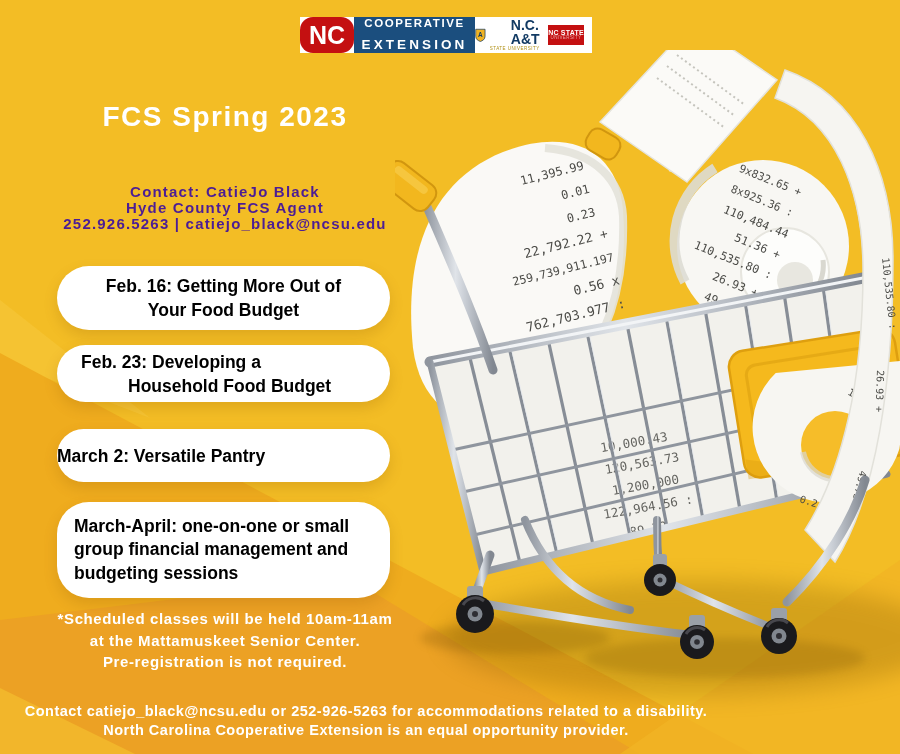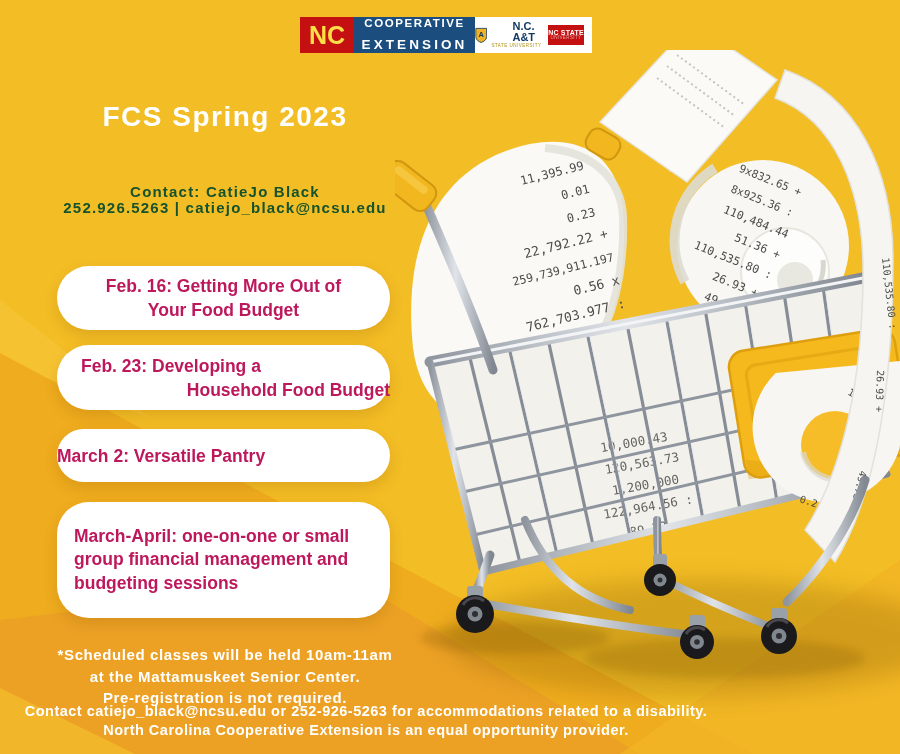--- a/index.html
+++ b/index.html
@@ -6,51 +6,51 @@
   .canvas{
     position:relative;width:900px;height:754px;overflow:hidden;
     background:#F3BD25;
     font-family:"Liberation Sans","DejaVu Sans",sans-serif;
   }
   .bg-svg{position:absolute;left:0;top:0;width:900px;height:754px;}
   .cart-svg{position:absolute;left:395px;top:50px;width:505px;height:704px;}
 
   
   .logo-strip{position:absolute;left:300px;top:17px;width:292px;height:36px;background:#fff;display:flex;align-items:stretch;}
-  .nc-red{background:#C41011;color:#fde047;width:54px;display:flex;align-items:center;justify-content:center;
-          font-weight:bold;font-size:25px;letter-spacing:0px;}
+  .nc-red{background:#C41011;color:#ffffff;width:54px;display:flex;align-items:center;justify-content:center;
+          font-weight:bold;font-size:25px;letter-spacing:0px;border-radius:13px;}
   .coop-blue{background:#1B4E7E;color:#fff;width:121px;display:flex;flex-direction:column;align-items:center;justify-content:center;line-height:1.05;gap:9px;}
   .coop-blue .l1{font-size:11.5px;font-weight:bold;letter-spacing:1.6px;}
   .coop-blue .l2{font-size:13.5px;font-weight:bold;letter-spacing:3.1px;}
   .ncat{display:flex;align-items:center;justify-content:center;flex:1;gap:4px;}
   .ncat .shield{width:15px;height:18px;}
   .ncat .txt{display:flex;flex-direction:column;line-height:1;}
-  .ncat .n1{color:#123A63;font-weight:bold;font-size:11px;margin-left:21px;}
+  .ncat .n1{color:#123A63;font-weight:bold;font-size:14px;margin-left:21px;}
   .ncat .n2{color:#B08F13;font-size:4.5px;letter-spacing:.5px;margin-top:1px;}
   .ncstate{background:#C41011;width:36px;height:20px;align-self:center;margin-right:8px;display:flex;flex-direction:column;align-items:center;justify-content:center;line-height:1;}
   .ncstate .s1{color:#fff;font-weight:bold;font-size:7px;letter-spacing:.2px;}
   .ncstate .s2{color:#E8A5A5;font-size:4.5px;letter-spacing:.4px;}
 
   
   .title{position:absolute;left:28px;top:94px;width:394px;text-align:center;color:#fff;
          font-size:28px;font-weight:800;letter-spacing:1.5px;line-height:45px;}
-  .contact{position:absolute;left:28px;top:184px;width:394px;text-align:center;color:#14532d;
+  .contact{position:absolute;left:28px;top:184px;width:394px;text-align:center;color:#4c1d95;
            font-size:15px;font-weight:700;letter-spacing:1.2px;line-height:15.8px;}
-  .pill{position:absolute;left:57px;width:333px;background:#fff;border-radius:32px;color:#be185d;
+  .pill{position:absolute;left:57px;width:333px;background:#fff;border-radius:32px;color:#000000;
         font-weight:700;font-size:17.5px;box-shadow:0 6px 14px rgba(140,85,0,.20);}
   .pill div{white-space:nowrap;line-height:24px;}
   .pill1{top:266px;height:64px;text-align:center;display:flex;flex-direction:column;justify-content:center;}
-  .pill2{top:345px;height:65px;display:flex;flex-direction:column;justify-content:center;}
+  .pill2{top:345px;height:57px;display:flex;flex-direction:column;justify-content:center;}
   .pill2 .a{padding-left:24px;}
-  .pill2 .b{padding-left:71px;text-align:right;}
+  .pill2 .b{padding-left:71px;}
   .pill3{top:429px;height:53px;display:flex;align-items:center;}
   .pill3 div{}
-  .pill4{top:502px;height:116px;display:flex;flex-direction:column;justify-content:center;}
+  .pill4{top:502px;height:96px;display:flex;flex-direction:column;justify-content:center;}
   .pill4 div{padding-left:17px;line-height:23.5px;}
-  .footnote{position:absolute;left:25px;top:644px;width:400px;text-align:center;color:#fff;
+  .footnote{position:absolute;left:25px;top:608px;width:400px;text-align:center;color:#fff;
             font-size:15px;font-weight:700;letter-spacing:.6px;line-height:21.5px;}
   .footer{position:absolute;left:0;top:702px;width:732px;text-align:center;color:#fff;
           font-size:14.5px;font-weight:700;letter-spacing:.5px;line-height:19px;}
 
   .rnum{font-family:"DejaVu Sans Mono","Liberation Mono",monospace;fill:#4b4b47;}
 </style>
 </head>
 <body>
 
 <div class="canvas">
@@ -266,20 +266,21 @@
       <span class="s2">UNIVERSITY</span>
     </div>
   </div>
 
   <div class="title">
     <div>FCS Spring 2023</div>
   </div>
 
   <div class="contact">
     <div>Contact: CatieJo Black</div>
+    <div>Hyde County FCS Agent</div>
     <div>252.926.5263 | catiejo_black@ncsu.edu</div>
   </div>
 
   <div class="pill pill1">
     <div>Feb. 16: Getting More Out of</div>
     <div>Your Food Budget</div>
   </div>
   <div class="pill pill2">
     <div class="a">Feb. 23: Developing a</div>
     <div class="b">Household Food Budget</div>

